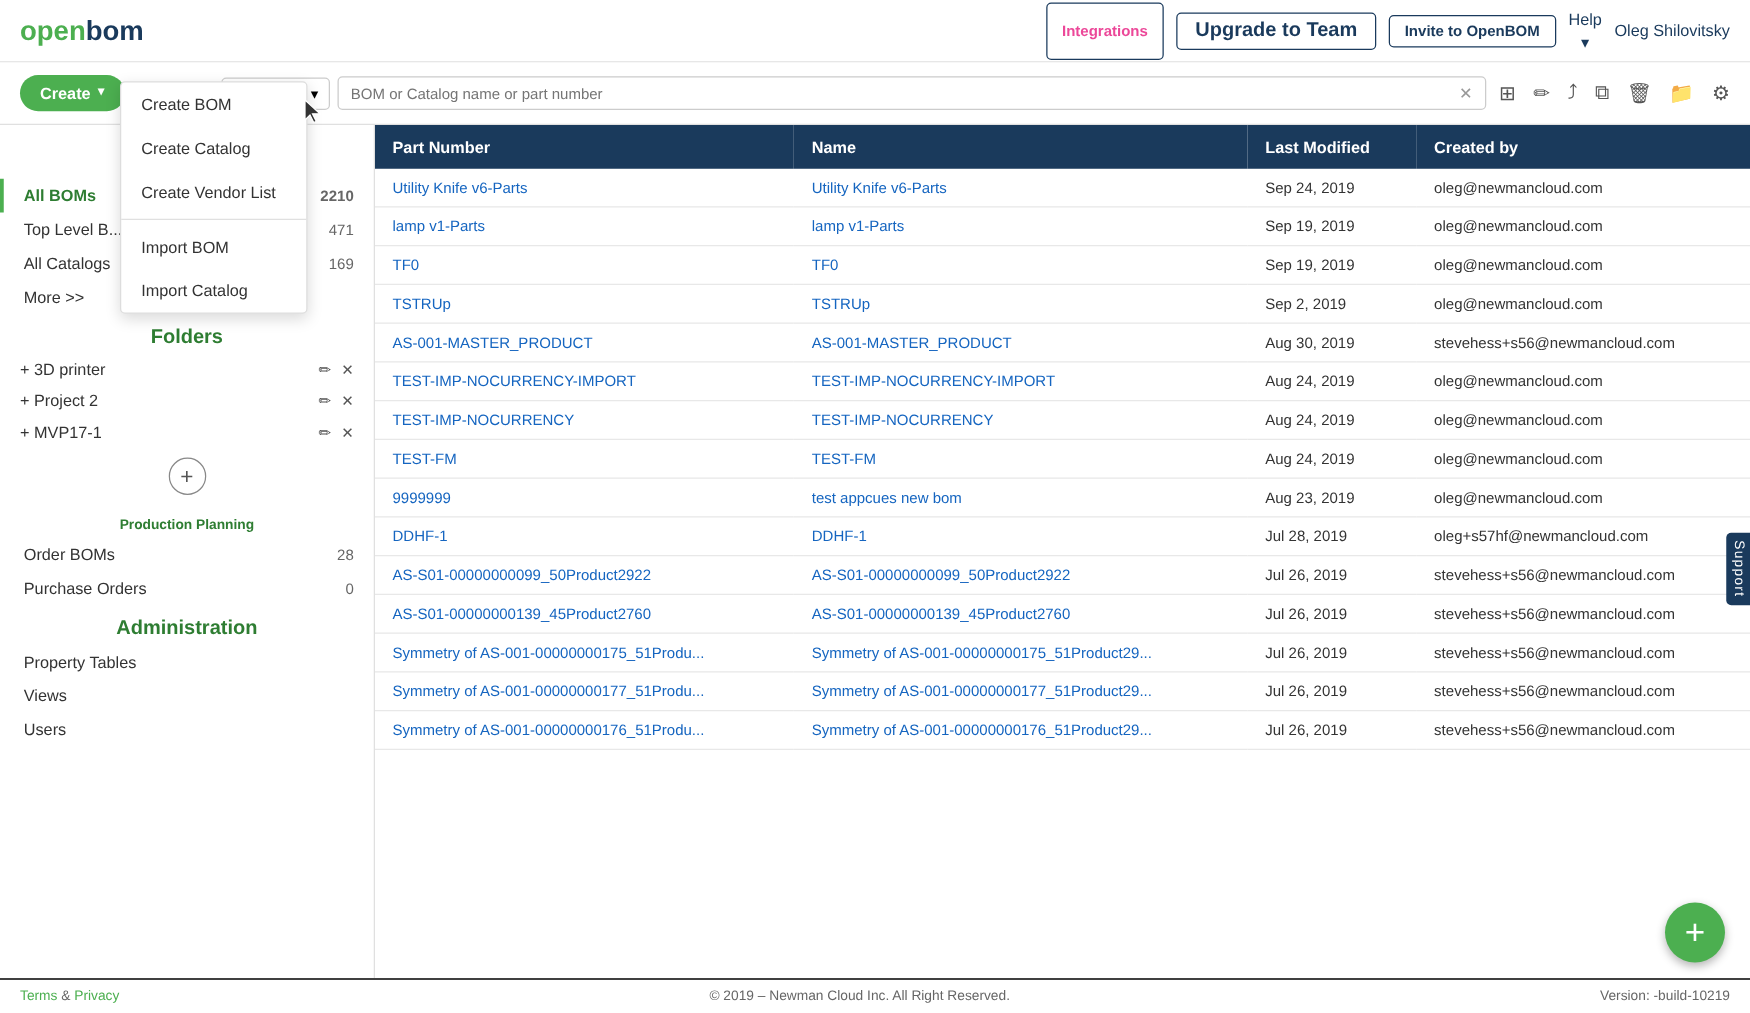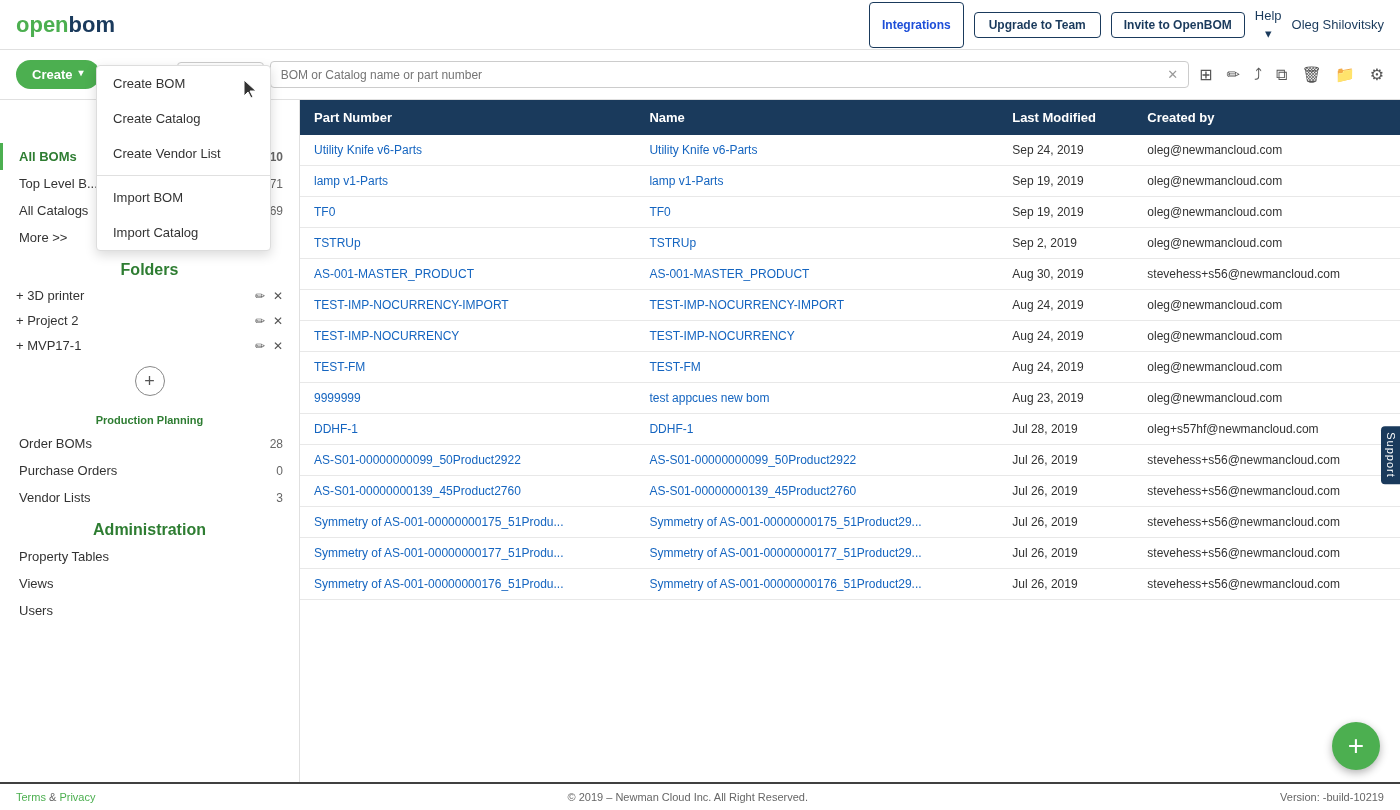--- a/index.html
+++ b/index.html
@@ -9,26 +9,26 @@
     .header {
       display: flex; align-items: center; justify-content: space-between;
       padding: 8px 16px; border-bottom: 1px solid #e0e0e0; height: 50px;
       background: #fff;
     }
     .header-left { display: flex; align-items: center; gap: 12px; }
     .logo { font-size: 22px; font-weight: bold; color: #1a1a2e; }
     .logo span { color: #4caf50; }
     .header-right { display: flex; align-items: center; gap: 10px; }
     .btn-outline {
-      border: 1.5px solid #1a3a5c; color: #1d4ed8; background: transparent;
+      border: 1.5px solid #1a3a5c; color: #ec4899; background: transparent;
       padding: 15px 12px; border-radius: 4px; cursor: pointer; font-size: 12px; font-weight: 600; text-align: right;
     }
     .btn-upgrade {
       border: 1.5px solid #1a3a5c; color: #1a3a5c; background: transparent;
-      padding: 5px 14px; border-radius: 4px; cursor: pointer; font-size: 12px; font-weight: 600;
+      padding: 5px 14px; border-radius: 4px; cursor: pointer; font-size: 16px; font-weight: 600;
     }
     .btn-invite {
       border: 1.5px solid #1a3a5c; color: #1a3a5c; background: transparent;
       padding: 5px 12px; border-radius: 4px; cursor: pointer; font-size: 12px; font-weight: 600;
     }
     .help-btn { color: #1a3a5c; font-size: 13px; cursor: pointer; display: flex; align-items: center; gap: 3px; flex-direction: column; }
     .user-btn { color: #1a3a5c; font-size: 13px; cursor: pointer; font-weight: 500; }
 
     
     .toolbar {
@@ -126,21 +126,21 @@
       display: flex; justify-content: space-between; align-items: center;
       padding: 6px 16px; font-size: 11px; color: #666; border-top: 2px solid #404040;
       background: #fff; height: 28px;
     }
     .footer a { color: #4caf50; text-decoration: none; }
 
     
     .dropdown-menu {
       position: absolute; top: 65px; left: 96px; z-index: 1000;
       background: #fff; border: 1px solid #ddd; border-radius: 4px;
-      box-shadow: 0 4px 12px rgba(0,0,0,0.15); width: 175px;
+      box-shadow: 0 4px 12px rgba(0,0,0,0.15); width: 150px;
     }
     .dropdown-item {
       padding: 10px 16px; font-size: 13px; color: #333; cursor: pointer;
     }
     .dropdown-divider { height: 1px; background: #e0e0e0; margin: 4px 0; }
 
     
     .fab {
       position: absolute; bottom: 40px; right: 20px;
       width: 48px; height: 48px; border-radius: 50%; background: #4caf50;
@@ -260,24 +260,20 @@
 
     <div class="prod-planning-title">Production Planning</div>
 
     <div class="sidebar-nav-item">
       <span>Order BOMs</span>
       <span class="count">28</span>
     </div>
     <div class="sidebar-nav-item">
       <span>Purchase Orders</span>
       <span class="count">0</span>
-    </div>
-    <div class="sidebar-nav-item">
-      <span>Vendor Lists</span>
-      <span class="count">3</span>
     </div>
 
     <div class="admin-title">Administration</div>
 
     <div class="sidebar-nav-item">
       <span>Property Tables</span>
     </div>
     <div class="sidebar-nav-item">
       <span>Views</span>
     </div>

